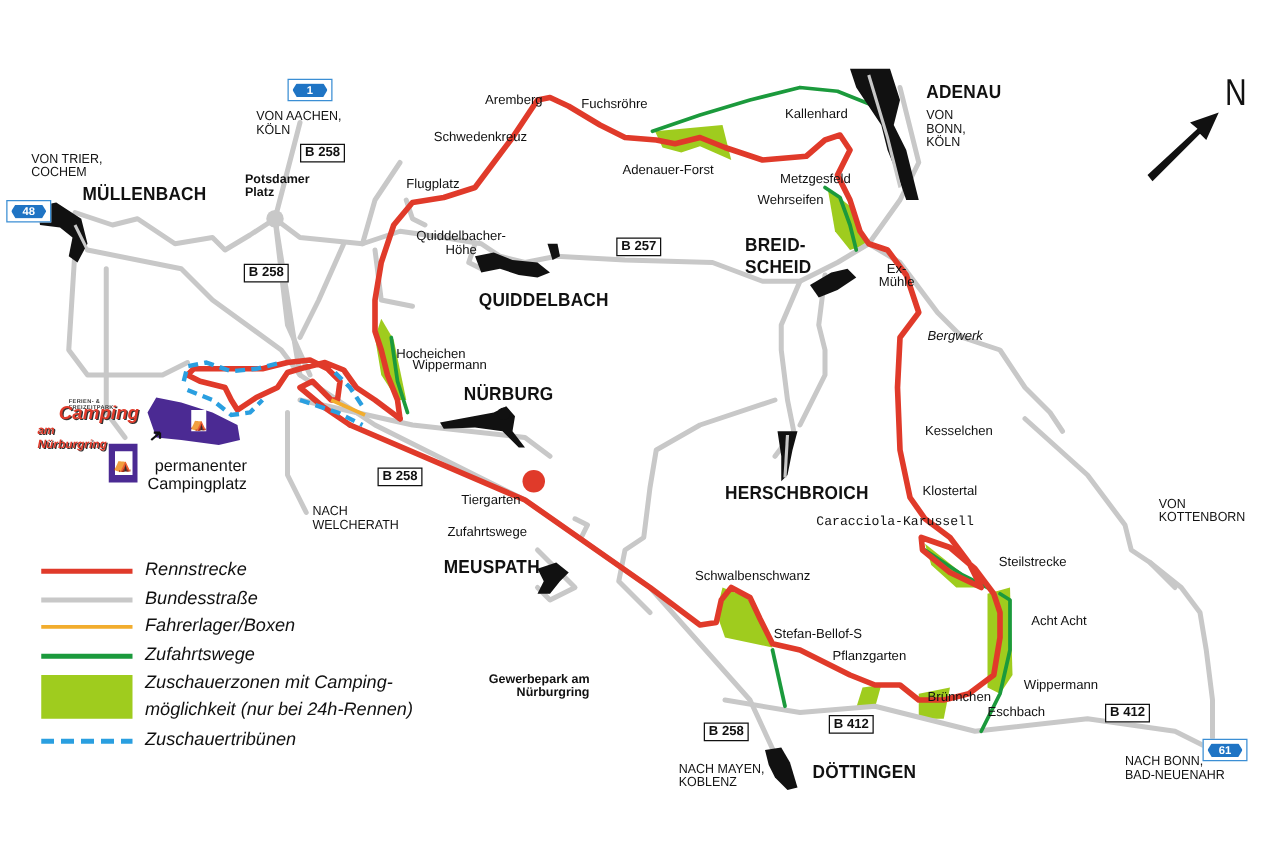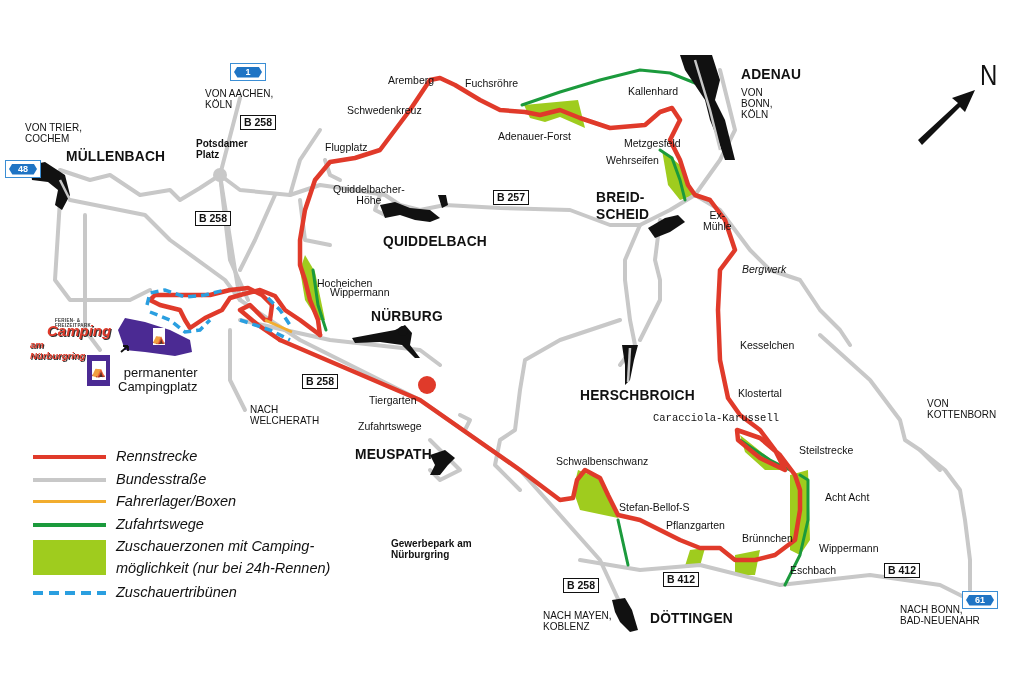--- a/index.html
+++ b/index.html
@@ -181,21 +181,21 @@
   </div>
 <div class="lbl dir" style="left:900px;top:604px;">
     <div>NACH BONN,</div>
     <div>BAD-NEUENAHR</div>
   </div>
 
 <div class="lbl small-bold" style="left:196px;top:139px;">
     <div>Potsdamer</div>
     <div>Platz</div>
   </div>
-<div class="lbl small-bold" style="left:391px;top:539px;">
+<div class="lbl small-bold" style="left:391px;top:539px;text-align:right;">
     <div>Gewerbepark am</div>
     <div>Nürburgring</div>
   </div>
 <div class="lbl corner" style="left:703px;top:210px;">
     <div>Ex-</div>
     <div>Mühle</div>
   </div>
 
 <div class="lbl corner" style="left:388px;top:75px;">Aremberg</div>
 <div class="lbl corner" style="left:465px;top:78px;">Fuchsröhre</div>
@@ -212,21 +212,21 @@
 <div class="lbl corner" style="left:628px;top:86px;">Kallenhard</div>
 <div class="lbl corner" style="left:606px;top:155px;">Wehrseifen</div>
 <div class="lbl corner" style="left:742px;top:264px;font-style:italic;">Bergwerk</div>
 <div class="lbl corner" style="left:740px;top:340px;">Kesselchen</div>
 <div class="lbl corner" style="left:738px;top:388px;">Klostertal</div>
 <div class="lbl corner" style="left:653px;top:413px;font-family:Liberation Mono, monospace;">Caracciola-Karussell</div>
 <div class="lbl corner" style="left:799px;top:445px;">Steilstrecke</div>
 <div class="lbl corner" style="left:825px;top:492px;">Acht Acht</div>
 <div class="lbl corner" style="left:819px;top:543px;">Wippermann</div>
 <div class="lbl corner" style="left:790px;top:565px;">Eschbach</div>
-<div class="lbl corner" style="left:742px;top:533px;">Brünnchen</div>
+<div class="lbl corner" style="left:742px;top:553px;">Brünnchen</div>
 <div class="lbl corner" style="left:666px;top:520px;">Pflanzgarten</div>
 <div class="lbl corner" style="left:619px;top:502px;">Stefan-Bellof-S</div>
 <div class="lbl corner" style="left:556px;top:456px;">Schwalbenschwanz</div>
 <div class="lbl corner" style="left:334px;top:395px;margin-left:35px;">Tiergarten</div>
 <div class="lbl corner" style="left:358px;top:421px;">Zufahrtswege</div>
 
 <div class="north">N</div>
 
 <div class="camping-logo">
   <div class="sub">FERIEN- &amp; FREIZEITPARK</div>

